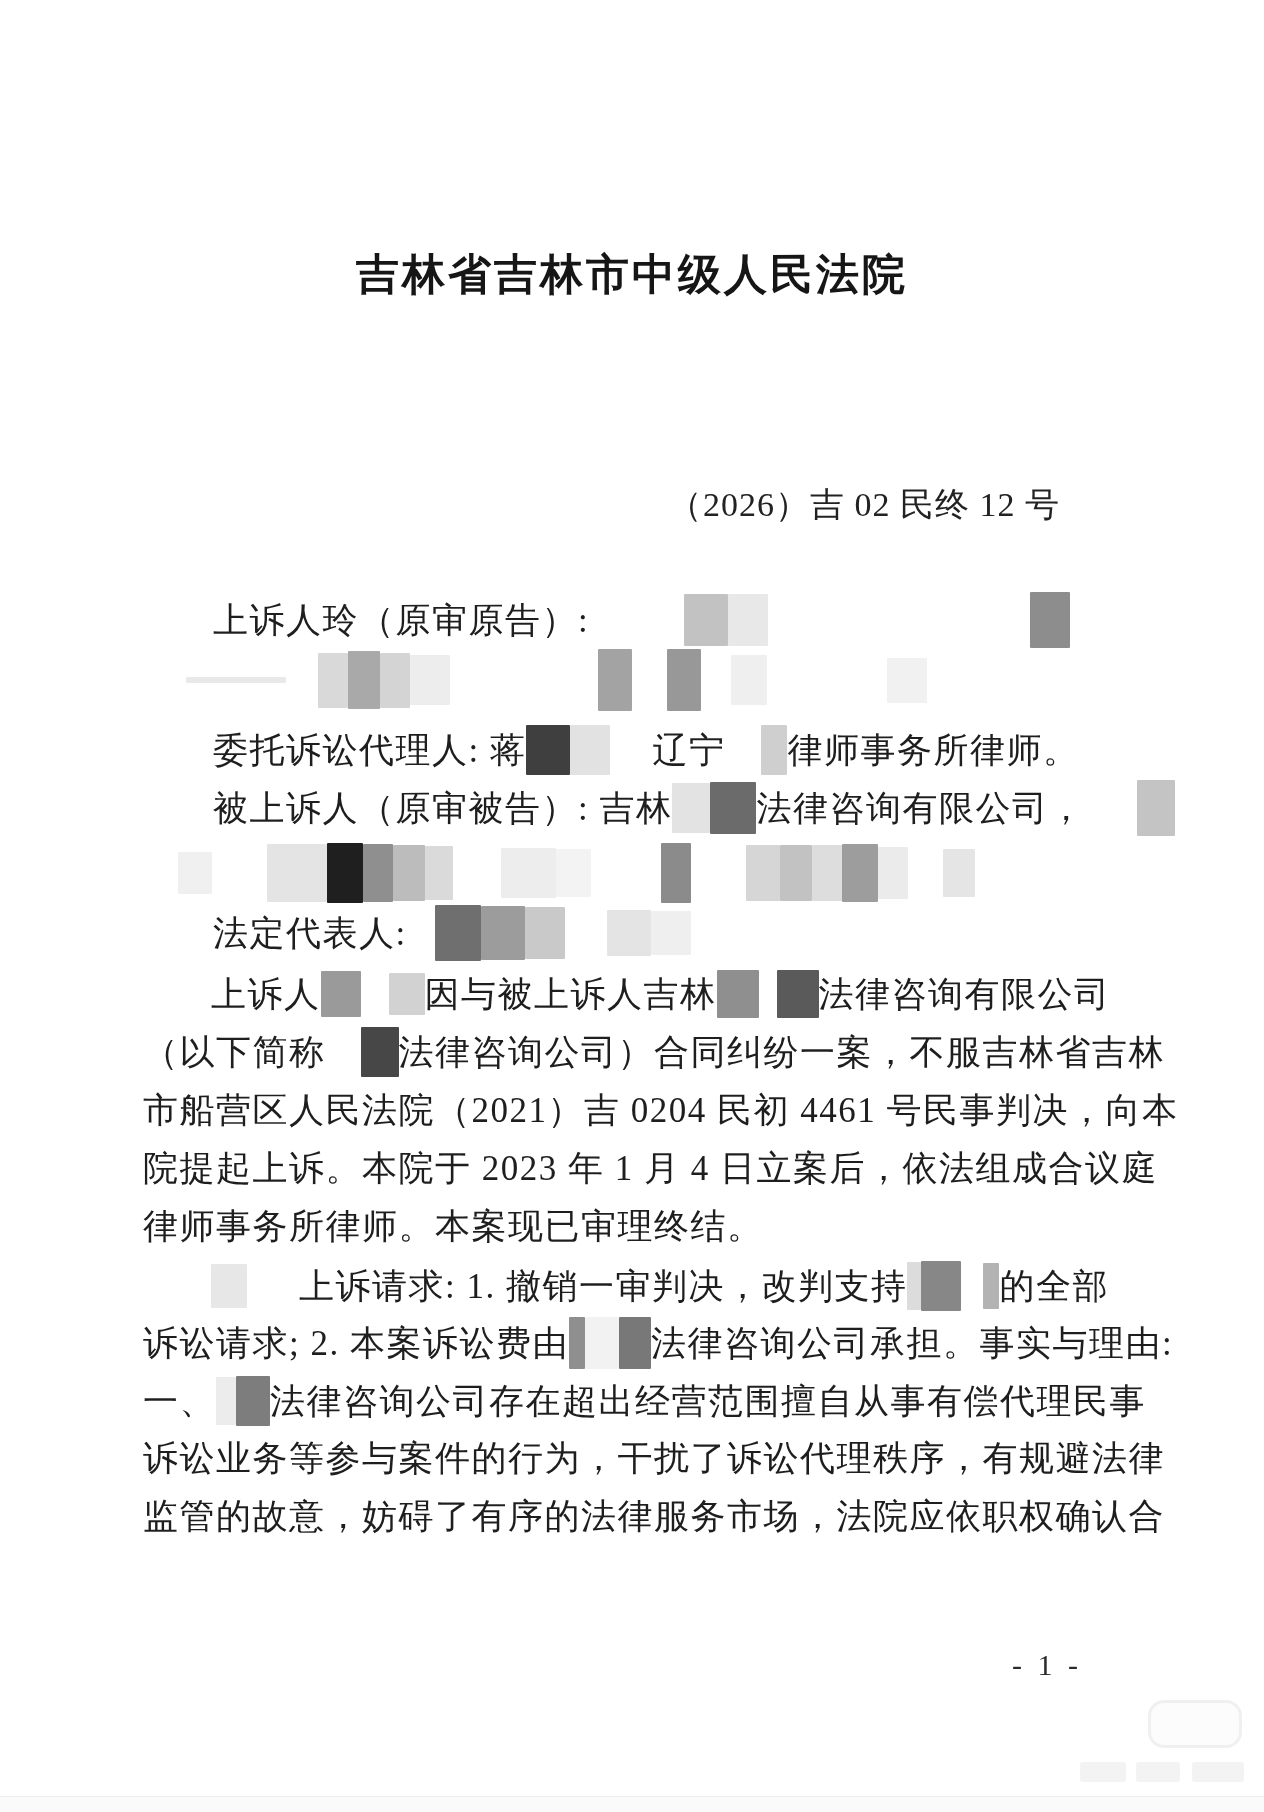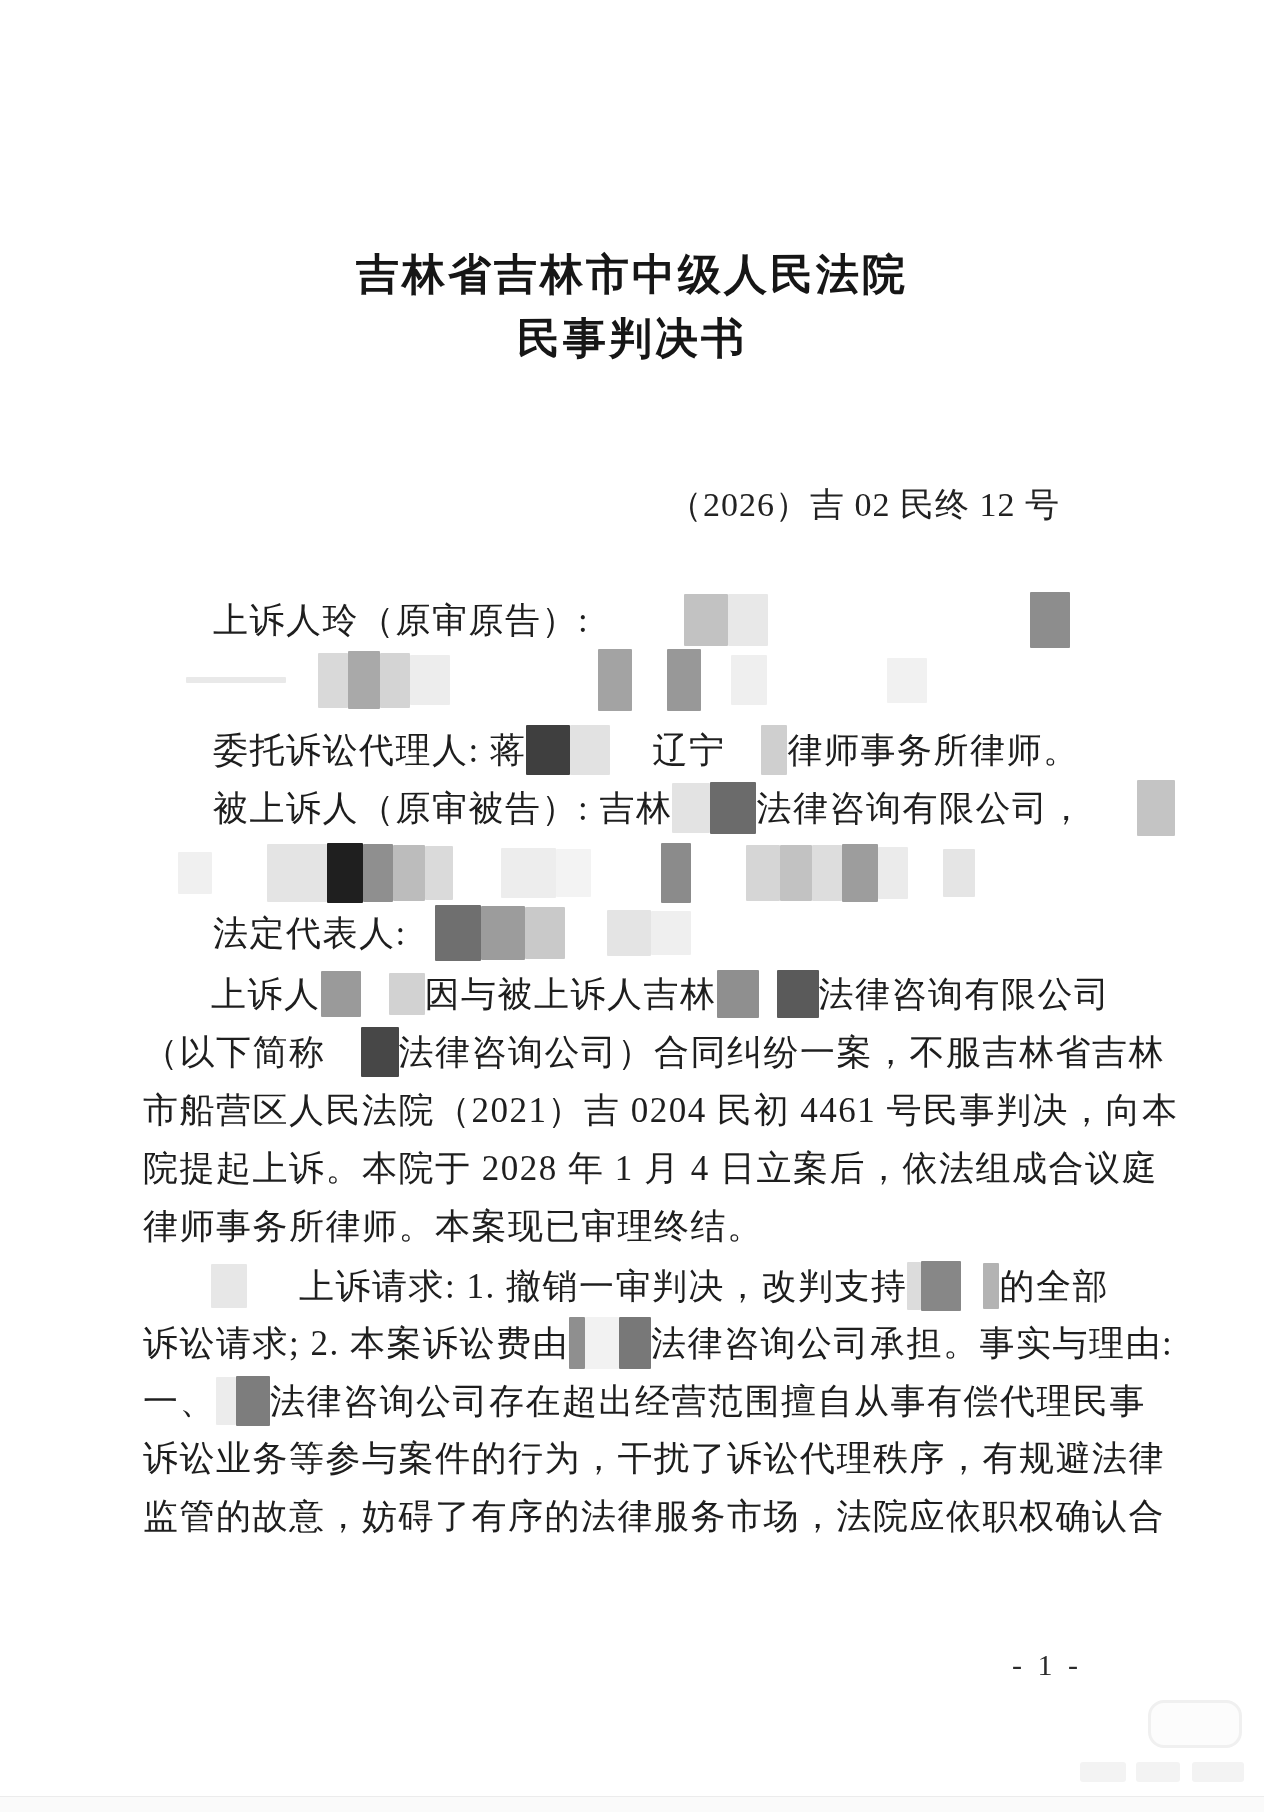--- a/index.html
+++ b/index.html
@@ -65,35 +65,34 @@
     background:#fafafa;border-top:1px solid #ececec;
   }
 </style>
 </head>
 <body>
 
 <div class="page">
 
   <div class="doc-title title1">吉林省吉林市中级人民法院</div>
 
-  <div class="doc-title title2">民事判决书</div>
 
   <div class="case-number">（2026）吉 02 民终 12 号</div>
 
   <div>
       <div class="line" style="top: 592px; left: 213px;"><span class="txt">上诉人玲（原审原告）:</span><span class="gap" style="width: 95px;"></span><span class="redact" style="width: 44px; height: 52px; background: rgb(194, 194, 194);"></span><span class="redact" style="width: 40px; height: 52px; background: rgb(232, 232, 232);"></span><span class="gap" style="width: 262px;"></span><span class="redact" style="width: 40px; height: 56px; background: rgb(141, 141, 141);"></span></div>
       <div class="line" style="top: 652px; left: 186px;"><span class="redact" style="width: 100px; height: 6px; background: rgb(233, 233, 233);"></span><span class="gap" style="width: 32px;"></span><span class="redact" style="width: 30px; height: 55px; background: rgb(217, 217, 217);"></span><span class="redact" style="width: 32px; height: 58px; background: rgb(169, 169, 169);"></span><span class="redact" style="width: 30px; height: 55px; background: rgb(212, 212, 212);"></span><span class="redact" style="width: 40px; height: 50px; background: rgb(237, 237, 237);"></span><span class="gap" style="width: 148px;"></span><span class="redact" style="width: 34px; height: 62px; background: rgb(163, 163, 163);"></span><span class="gap" style="width: 35px;"></span><span class="redact" style="width: 34px; height: 62px; background: rgb(152, 152, 152);"></span><span class="gap" style="width: 30px;"></span><span class="redact" style="width: 36px; height: 50px; background: rgb(239, 239, 239);"></span><span class="gap" style="width: 120px;"></span><span class="redact" style="width: 40px; height: 45px; background: rgb(241, 241, 241);"></span></div>
       <div class="line" style="top: 722px; left: 213px;"><span class="txt">委托诉讼代理人: 蒋</span><span class="redact" style="width: 44px; height: 50px; background: rgb(63, 63, 63);"></span><span class="redact" style="width: 40px; height: 50px; background: rgb(226, 226, 226);"></span><span class="gap" style="width: 42px;"></span><span class="txt">辽宁</span><span class="gap" style="width: 36px;"></span><span class="redact" style="width: 26px; height: 50px; background: rgb(207, 207, 207);"></span><span class="txt">律师事务所律师。</span></div>
       <div class="line" style="top: 780px; left: 213px;"><span class="txt">被上诉人（原审被告）: 吉林</span><span class="redact" style="width: 38px; height: 50px; background: rgb(227, 227, 227);"></span><span class="redact" style="width: 46px; height: 52px; background: rgb(107, 107, 107);"></span><span class="txt">法律咨询有限公司，</span><span class="gap" style="width: 52px;"></span><span class="redact" style="width: 38px; height: 56px; background: rgb(196, 196, 196);"></span></div>
       <div class="line" style="top: 845px; left: 178px;"><span class="redact" style="width: 34px; height: 42px; background: rgb(240, 240, 240);"></span><span class="gap" style="width: 55px;"></span><span class="redact" style="width: 60px; height: 58px; background: rgb(228, 228, 228);"></span><span class="redact" style="width: 36px; height: 60px; background: rgb(31, 31, 31);"></span><span class="redact" style="width: 30px; height: 58px; background: rgb(143, 143, 143);"></span><span class="redact" style="width: 32px; height: 56px; background: rgb(188, 188, 188);"></span><span class="redact" style="width: 28px; height: 54px; background: rgb(218, 218, 218);"></span><span class="gap" style="width: 48px;"></span><span class="redact" style="width: 55px; height: 50px; background: rgb(237, 237, 237);"></span><span class="redact" style="width: 35px; height: 48px; background: rgb(243, 243, 243);"></span><span class="gap" style="width: 70px;"></span><span class="redact" style="width: 30px; height: 60px; background: rgb(139, 139, 139);"></span><span class="gap" style="width: 55px;"></span><span class="redact" style="width: 34px; height: 56px; background: rgb(214, 214, 214);"></span><span class="redact" style="width: 32px; height: 56px; background: rgb(194, 194, 194);"></span><span class="redact" style="width: 30px; height: 56px; background: rgb(221, 221, 221);"></span><span class="redact" style="width: 36px; height: 58px; background: rgb(157, 157, 157);"></span><span class="redact" style="width: 30px; height: 52px; background: rgb(235, 235, 235);"></span><span class="gap" style="width: 35px;"></span><span class="redact" style="width: 32px; height: 48px; background: rgb(229, 229, 229);"></span></div>
       <div class="line" style="top: 905px; left: 213px;"><span class="txt">法定代表人:</span><span class="gap" style="width: 28px;"></span><span class="redact" style="width: 46px; height: 56px; background: rgb(111, 111, 111);"></span><span class="redact" style="width: 44px; height: 54px; background: rgb(156, 156, 156);"></span><span class="redact" style="width: 40px; height: 52px; background: rgb(201, 201, 201);"></span><span class="gap" style="width: 42px;"></span><span class="redact" style="width: 44px; height: 46px; background: rgb(228, 228, 228);"></span><span class="redact" style="width: 40px; height: 44px; background: rgb(239, 239, 239);"></span></div>
       <div class="line" style="top: 966px; left: 143px;"><span class="gap" style="width: 68px;"></span><span class="txt">上诉人</span><span class="redact" style="width: 40px; height: 46px; background: rgb(154, 154, 154);"></span><span class="gap" style="width: 28px;"></span><span class="redact" style="width: 36px; height: 42px; background: rgb(210, 210, 210);"></span><span class="txt">因与被上诉人吉林</span><span class="redact" style="width: 42px; height: 48px; background: rgb(143, 143, 143);"></span><span class="gap" style="width: 18px;"></span><span class="redact" style="width: 42px; height: 48px; background: rgb(90, 90, 90);"></span><span class="txt">法律咨询有限公司</span></div>
       <div class="line" style="top: 1024px; left: 143px;"><span class="txt">（以下简称</span><span class="gap" style="width: 35px;"></span><span class="redact" style="width: 38px; height: 50px; background: rgb(71, 71, 71);"></span><span class="txt">法律咨询公司）合同纠纷一案，不服吉林省吉林</span></div>
       <div class="line" style="top: 1082px; left: 143px;"><span class="txt">市船营区人民法院（2021）吉 0204 民初 4461 号民事判决，向本</span></div>
-      <div class="line" style="top: 1140px; left: 143px;"><span class="txt">院提起上诉。本院于 2028 年 1 月 4 日立案后，依法组成合议庭</span></div>
+      <div class="line" style="top: 1140px; left: 143px;"><span class="txt">院提起上诉。本院于 2023 年 1 月 4 日立案后，依法组成合议庭</span></div>
       <div class="line" style="top: 1198px; left: 143px;"><span class="txt">律师事务所律师。本案现已审理终结。</span></div>
       <div class="line" style="top: 1258px; left: 143px;"><span class="gap" style="width: 68px;"></span><span class="redact" style="width: 36px; height: 44px; background: rgb(231, 231, 231);"></span><span class="gap" style="width: 52px;"></span><span class="txt">上诉请求: 1. 撤销一审判决，改判支持</span><span class="redact" style="width: 14px; height: 48px; background: rgb(220, 220, 220);"></span><span class="redact" style="width: 40px; height: 50px; background: rgb(135, 135, 135);"></span><span class="gap" style="width: 22px;"></span><span class="redact" style="width: 16px; height: 46px; background: rgb(179, 179, 179);"></span><span class="txt">的全部</span></div>
       <div class="line" style="top: 1315px; left: 143px;"><span class="txt">诉讼请求; 2. 本案诉讼费由</span><span class="redact" style="width: 16px; height: 52px; background: rgb(143, 143, 143);"></span><span class="redact" style="width: 34px; height: 52px; background: rgb(242, 242, 242);"></span><span class="redact" style="width: 32px; height: 52px; background: rgb(120, 120, 120);"></span><span class="txt">法律咨询公司承担。事实与理由:</span></div>
       <div class="line" style="top: 1373px; left: 143px;"><span class="txt">一、</span><span class="redact" style="width: 20px; height: 48px; background: rgb(236, 236, 236);"></span><span class="redact" style="width: 34px; height: 50px; background: rgb(125, 125, 125);"></span><span class="txt">法律咨询公司存在超出经营范围擅自从事有偿代理民事</span></div>
       <div class="line" style="top: 1430px; left: 143px;"><span class="txt">诉讼业务等参与案件的行为，干扰了诉讼代理秩序，有规避法律</span></div>
       <div class="line" style="top: 1488px; left: 143px;"><span class="txt">监管的故意，妨碍了有序的法律服务市场，法院应依职权确认合</span></div>
     </div>
 
   <div class="page-number">- 1 -</div>
 

